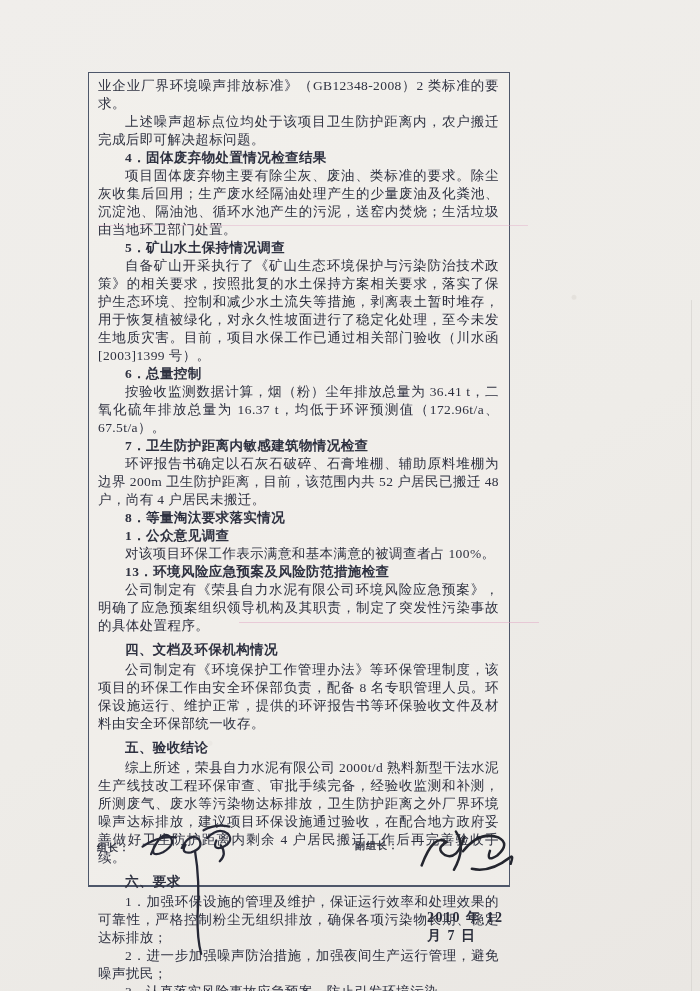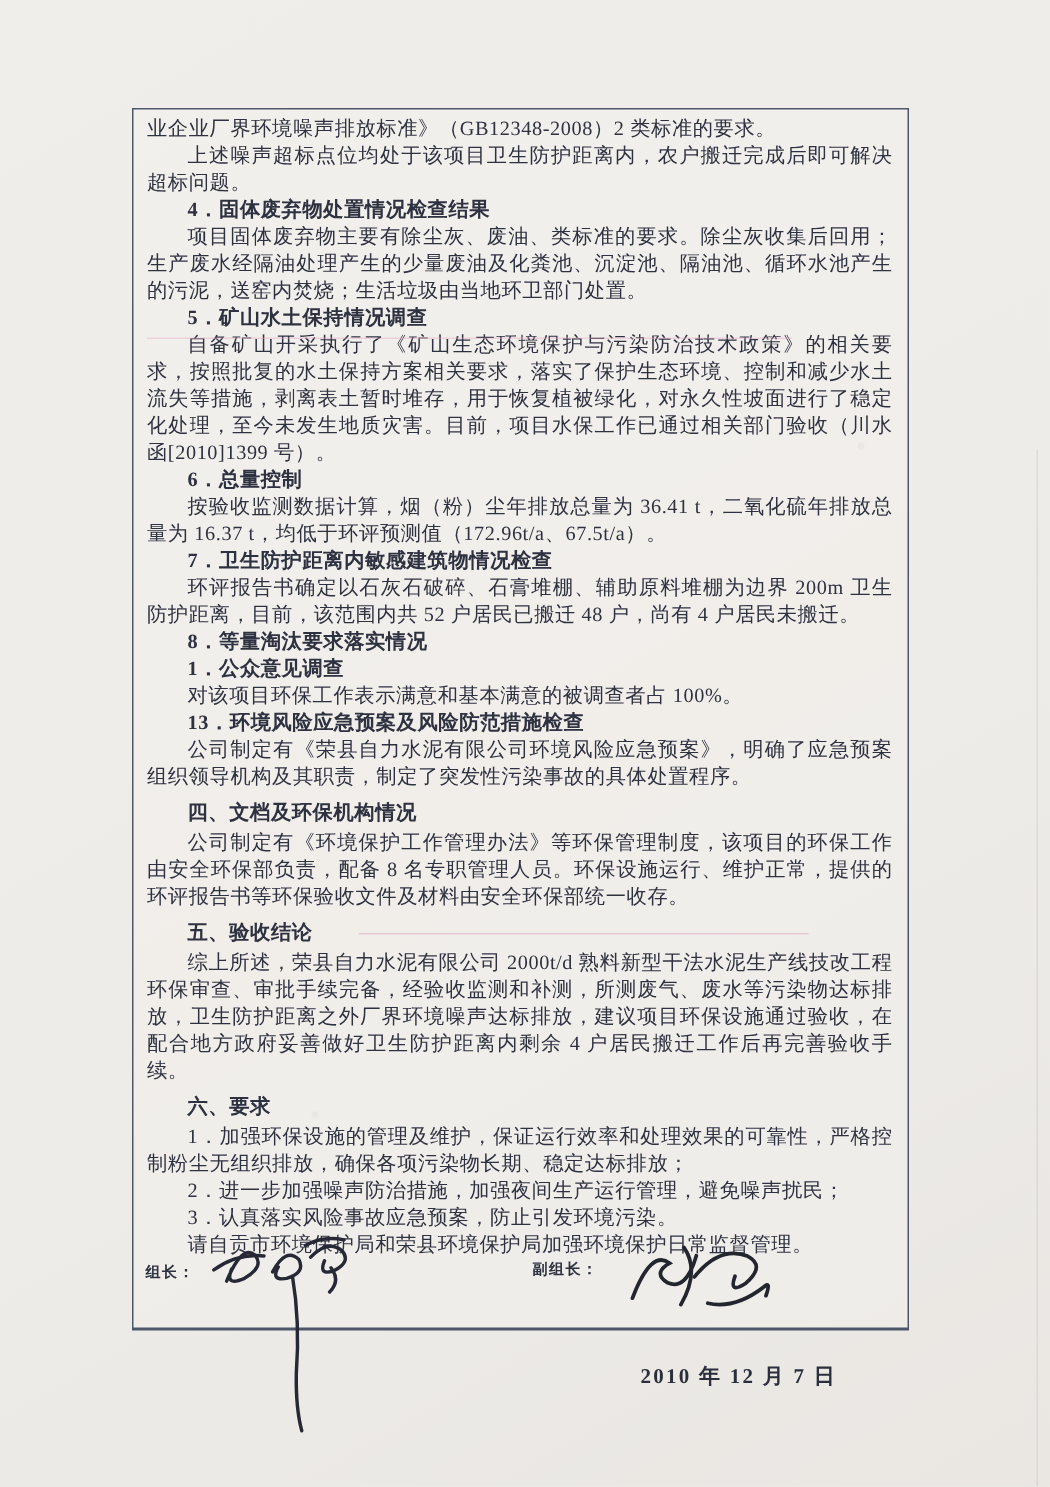--- a/index.html
+++ b/index.html
@@ -13,21 +13,21 @@
     background:
       radial-gradient(circle at 82% 30%, rgba(210,205,198,.35) 0 2px, transparent 3px),
       radial-gradient(circle at 30% 75%, rgba(205,200,195,.3) 0 2px, transparent 3px),
       linear-gradient(150deg,#f0eeeb 0%,#eeece8 55%,#eae7e3 100%);
   }
   .paper-edge{
     position:absolute;left:691px;top:300px;width:1px;height:691px;
     background:#d6d3ce;opacity:.7;
   }
   .sheet{
-    position:absolute;left:88px;top:72px;width:518px;height:815px;
+    position:absolute;left:88px;top:72px;width:422px;height:815px;
     box-sizing:border-box;
     border:1px solid #4e576a;border-bottom-width:2px;
     padding:4px 10px 0 9px;
     background:rgba(244,242,238,.45);
   }
   .sheet p{
     margin:0;
     font-size:13.5px;line-height:18px;letter-spacing:.4px;
     color:#2e3140;text-align:justify;
   }
@@ -59,21 +59,21 @@
 
   <div class="sheet">
     <div class="artifact a1"></div>
     <div class="artifact a2"></div>
 
     <p class="cont">业企业厂界环境噪声排放标准》（GB12348-2008）2 类标准的要求。</p>
     <p class="para">上述噪声超标点位均处于该项目卫生防护距离内，农户搬迁完成后即可解决超标问题。</p>
     <p class="h-num">4．固体废弃物处置情况检查结果</p>
     <p class="para">项目固体废弃物主要有除尘灰、废油、类标准的要求。除尘灰收集后回用；生产废水经隔油处理产生的少量废油及化粪池、沉淀池、隔油池、循环水池产生的污泥，送窑内焚烧；生活垃圾由当地环卫部门处置。</p>
     <p class="h-num">5．矿山水土保持情况调查</p>
-    <p class="para">自备矿山开采执行了《矿山生态环境保护与污染防治技术政策》的相关要求，按照批复的水土保持方案相关要求，落实了保护生态环境、控制和减少水土流失等措施，剥离表土暂时堆存，用于恢复植被绿化，对永久性坡面进行了稳定化处理，至今未发生地质灾害。目前，项目水保工作已通过相关部门验收（川水函[2010]1399 号）。</p>
+    <p class="para">自备矿山开采执行了《矿山生态环境保护与污染防治技术政策》的相关要求，按照批复的水土保持方案相关要求，落实了保护生态环境、控制和减少水土流失等措施，剥离表土暂时堆存，用于恢复植被绿化，对永久性坡面进行了稳定化处理，至今未发生地质灾害。目前，项目水保工作已通过相关部门验收（川水函[2003]1399 号）。</p>
     <p class="h-num">6．总量控制</p>
     <p class="para">按验收监测数据计算，烟（粉）尘年排放总量为 36.41 t，二氧化硫年排放总量为 16.37 t，均低于环评预测值（172.96t/a、67.5t/a）。</p>
     <p class="h-num">7．卫生防护距离内敏感建筑物情况检查</p>
     <p class="para">环评报告书确定以石灰石破碎、石膏堆棚、辅助原料堆棚为边界 200m 卫生防护距离，目前，该范围内共 52 户居民已搬迁 48 户，尚有 4 户居民未搬迁。</p>
     <p class="h-num">8．等量淘汰要求落实情况</p>
     <p class="h-num">1．公众意见调查</p>
     <p class="para">对该项目环保工作表示满意和基本满意的被调查者占 100%。</p>
     <p class="h-num">13．环境风险应急预案及风险防范措施检查</p>
     <p class="para">公司制定有《荣县自力水泥有限公司环境风险应急预案》，明确了应急预案组织领导机构及其职责，制定了突发性污染事故的具体处置程序。</p>
     <p class="h-major">四、文档及环保机构情况</p>

